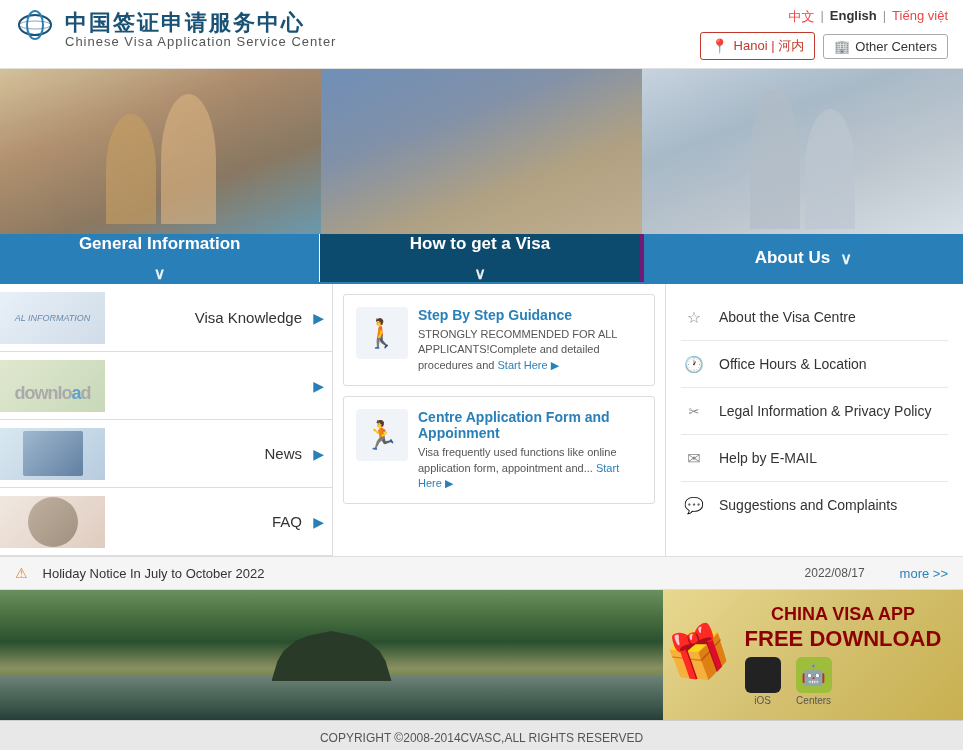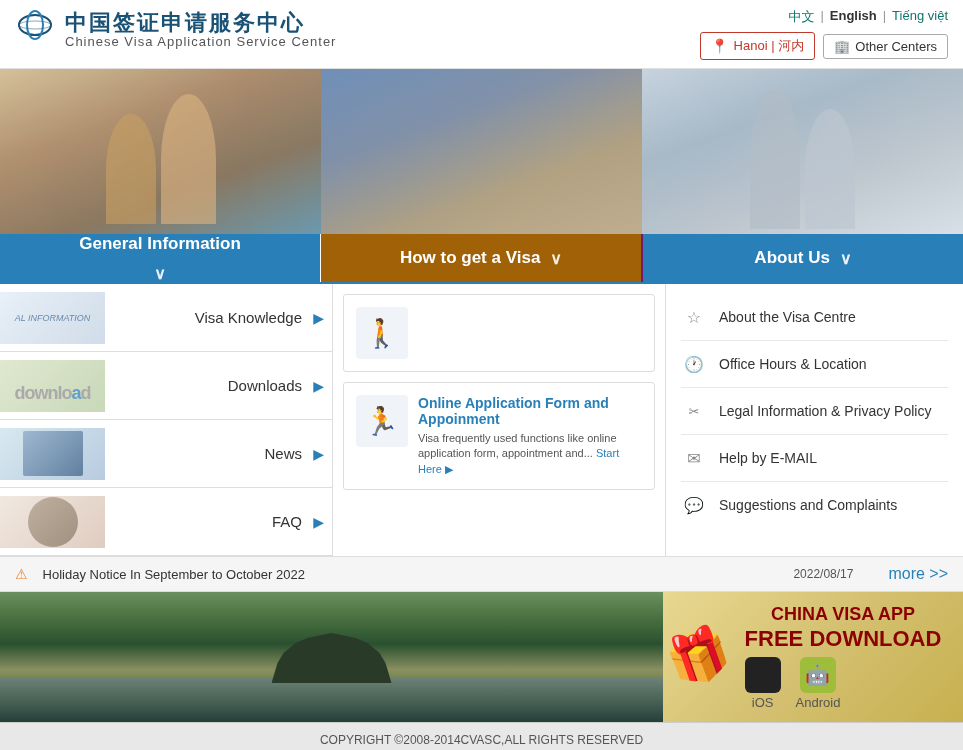--- a/index.html
+++ b/index.html
@@ -6,40 +6,40 @@
     body { font-family: Arial, sans-serif; width: 963px; background: #fff; overflow-x: hidden; }
 
     
     .header { display: flex; align-items: flex-start; justify-content: space-between; padding: 8px 15px; background: #fff; border-bottom: 1px solid #e0e0e0; }
     .logo-area { display: flex; align-items: center; gap: 10px; }
     .logo-icon { width: 40px; height: 40px; }
     .logo-text-cn { font-size: 22px; color: #1a5276; font-weight: bold; letter-spacing: 2px; }
     .logo-text-en { font-size: 13px; color: #555; letter-spacing: 1px; margin-top: -4px; }
     .header-right { display: flex; flex-direction: column; align-items: flex-end; gap: 6px; }
     .lang-bar { display: flex; gap: 6px; font-size: 13px; color: #333; }
-    .lang-bar span { cursor: pointer; color: #0f766e; }
+    .lang-bar span { cursor: pointer; color: #ef4444; }
     .lang-bar .sep { color: #999; }
     .lang-bar .active { color: #333; font-weight: bold; }
     .location-bar { display: flex; align-items: center; gap: 8px; }
     .location-btn { display: flex; align-items: center; gap: 5px; background: #fff; border: 1px solid #c0392b; border-radius: 3px; padding: 4px 10px; color: #c0392b; font-size: 13px; cursor: pointer; }
     .location-icon { color: #c0392b; font-size: 14px; }
     .other-centers-btn { display: flex; align-items: center; gap: 5px; background: #fff; border: 1px solid #aaa; border-radius: 3px; padding: 4px 10px; color: #333; font-size: 13px; cursor: pointer; }
 
     
     .hero { display: flex; height: 165px; overflow: hidden; }
     .hero-img { flex: 1; overflow: hidden; position: relative; }
     .hero-img-1 { background: linear-gradient(135deg, #d4a96a 0%, #b8956a 30%, #8a7060 60%, #6b8fa0 100%); }
     .hero-img-2 { background: linear-gradient(135deg, #6a8ab0 0%, #8a9ab0 40%, #c0b090 70%, #b09080 100%); }
     .hero-img-3 { background: linear-gradient(135deg, #c0ccd8 0%, #a0b0c0 30%, #b8c0c8 60%, #d0d8e0 100%); }
 
     
     .nav-bar { display: flex; height: 48px; }
     .nav-item { flex: 1; display: flex; align-items: center; justify-content: center; gap: 10px; color: #fff; font-size: 17px; font-weight: bold; cursor: pointer; }
     .nav-item-1 { background: #2980b9; flex-direction: column; }
-    .nav-item-2 { background: #a16207; border-left: 1px solid #fff; border-right: 2px solid #701a75; }
+    .nav-item-2 { background: #0c4a6e; border-left: 1px solid #fff; border-right: 4px solid #701a75; flex-direction: column; }
     .nav-item-3 { background: #2980b9; }
     .nav-chevron { font-size: 16px; opacity: 0.9; }
 
     
     .content-grid { display: flex; min-height: 270px; border-top: 2px solid #2980b9; }
 
     
     .left-panel { width: 333px; border-right: 1px solid #ddd; }
     .menu-item { display: flex; align-items: center; height: 68px; border-bottom: 1px solid #ddd; cursor: pointer; position: relative; overflow: hidden; }
     .menu-thumb { width: 105px; height: 52px; overflow: hidden; flex-shrink: 0; }
@@ -63,34 +63,34 @@
     .right-panel { flex: 1; padding: 10px 15px; }
     .right-link { display: flex; align-items: center; gap: 12px; padding: 10px 0; border-bottom: 1px solid #e8e8e8; cursor: pointer; font-size: 14px; color: #333; }
     .right-link:last-child { border-bottom: none; }
     .right-icon { width: 26px; height: 26px; display: flex; align-items: center; justify-content: center; font-size: 16px; color: #888; }
 
     
     .notice-bar { display: flex; align-items: center; background: #f5f5f5; border-top: 1px solid #ddd; border-bottom: 1px solid #ddd; padding: 8px 15px; gap: 15px; }
     .notice-icon { color: #e67e22; font-size: 14px; }
     .notice-text { flex: 1; font-size: 13px; color: #333; }
     .notice-date { color: #555; font-size: 12px; min-width: 100px; text-align: center; }
-    .notice-more { color: #2980b9; font-size: 16px; cursor: pointer; }
+    .notice-more { color: #2980b9; font-size: 13px; cursor: pointer; }
 
     
     .bottom-section { display: flex; height: 130px; }
     .bottom-image { flex: 1; background: linear-gradient(to bottom, #7a9050 0%, #5a7030 30%, #3a5820 50%, #8a9870 70%, #6a8050 100%); position: relative; overflow: hidden; }
     .bottom-promo { width: 300px; background: linear-gradient(135deg, #e8d890 0%, #d4c070 50%, #c8b050 100%); display: flex; flex-direction: column; align-items: center; justify-content: center; gap: 5px; position: relative; overflow: hidden; }
     .promo-title { font-size: 18px; font-weight: bold; color: #8B0000; text-align: center; line-height: 1.2; }
     .promo-subtitle { font-size: 22px; font-weight: bold; color: #8B0000; text-align: center; }
     .promo-stores { display: flex; gap: 15px; margin-top: 5px; }
     .store-btn { display: flex; flex-direction: column; align-items: center; gap: 2px; cursor: pointer; }
     .store-icon { width: 36px; height: 36px; border-radius: 6px; display: flex; align-items: center; justify-content: center; font-size: 20px; }
     .apple-icon { background: #222; color: #fff; }
     .android-icon { background: #9ebe3b; color: #fff; }
-    .store-label { font-size: 13px; color: #555; }
+    .store-label { font-size: 10px; color: #555; }
 
     
     .footer { background: #e8e8e8; text-align: center; padding: 10px; font-size: 12px; color: #555; border-top: 1px solid #ccc; }
 
     
     .thumb-inner { width: 100%; height: 100%; display: flex; align-items: center; justify-content: center; overflow: hidden; }
 
     
     .dl-text { font-size: 18px; font-weight: bold; color: #aaa; letter-spacing: -1px; margin-top: 16px; }
 
@@ -182,21 +182,20 @@
       </div>
       <div class="menu-label">Visa Knowledge</div>
       <div class="menu-arrow">▶</div>
     </div>
     <div class="menu-item">
       <div class="menu-thumb thumb-dl">
         <div class="thumb-inner">
           <span class="dl-text">downlo<span style="color:#60a0d0">a</span>d</span>
         </div>
       </div>
-      <div class="menu-label">Downloads</div>
       <div class="menu-arrow">▶</div>
     </div>
     <div class="menu-item">
       <div class="menu-thumb thumb-news">
         <div class="thumb-inner">
           <div style="width:60px;height:45px;background:linear-gradient(135deg,#a0b8d0,#6080a0);border-radius:2px;"></div>
         </div>
       </div>
       <div class="menu-label">News</div>
       <div class="menu-arrow">▶</div>
@@ -210,27 +209,35 @@
       <div class="menu-label">FAQ</div>
       <div class="menu-arrow">▶</div>
     </div>
   </div>
 
   <div class="middle-panel">
     <div class="card">
       <div class="card-icon">
         <span class="walking-figure">🚶</span>
       </div>
+      <div class="card-text">
+        <h4>Step By Step Guidance</h4>
+        <p>
+          <span>STRONGLY RECOMMENDED FOR ALL APPLICANTS!Complete and detailed procedures and</span>
+          <span class="start-here"> Start Here </span>
+          <span class="start-arrow">▶</span>
+        </p>
+      </div>
     </div>
     <div class="card">
       <div class="card-icon">
         <span class="running-figure">🏃</span>
       </div>
       <div class="card-text">
-        <h4>Online Application Form and Appoinment</h4>
+        <h4>Centre Application Form and Appoinment</h4>
         <p>
           <span>Visa frequently used functions like online application form, appointment and...</span>
           <span class="start-here"> Start Here </span>
           <span class="start-arrow">▶</span>
         </p>
       </div>
     </div>
   </div>
 
   <div class="right-panel">
@@ -253,21 +260,21 @@
     <div class="right-link">
       <div class="right-icon">💬</div>
       <span>Suggestions and Complaints</span>
     </div>
   </div>
 
 </div>
 
 <div class="notice-bar">
   <span class="notice-icon">⚠</span>
-  <span class="notice-text">Holiday Notice In September to October 2022</span>
+  <span class="notice-text">Holiday Notice In July to October 2022</span>
   <span class="notice-date">2022/08/17</span>
   <span class="notice-more">more &gt;&gt;</span>
 </div>
 
 <div class="bottom-section">
   <div class="bottom-image">
 
     <div style="position:absolute;bottom:0;left:0;right:0;height:100%;background:linear-gradient(to bottom, #6a9060 0%, #4a7040 20%, #2a5030 40%, #8a9060 60%, #5a7840 75%, #3a5a28 90%, #1a3a18 100%);">
 
       <div style="position:absolute;bottom:0;left:0;right:0;height:35%;background:linear-gradient(to bottom,#6a8090,#4a6070,#2a4050);opacity:0.6;"></div>
@@ -280,21 +287,21 @@
     <div style="margin-left:60px;">
       <div class="promo-title">CHINA VISA  APP</div>
       <div class="promo-subtitle">FREE DOWNLOAD</div>
       <div class="promo-stores">
         <div class="store-btn">
           <div class="store-icon apple-icon"></div>
           <span class="store-label">iOS</span>
         </div>
         <div class="store-btn">
           <div class="store-icon android-icon">🤖</div>
-          <span class="store-label">Android</span>
+          <span class="store-label">Centers</span>
         </div>
       </div>
     </div>
   </div>
 </div>
 
 <div class="footer">
   <span>COPYRIGHT ©2008-2014CVASC,ALL RIGHTS RESERVED</span>
 </div>
 

